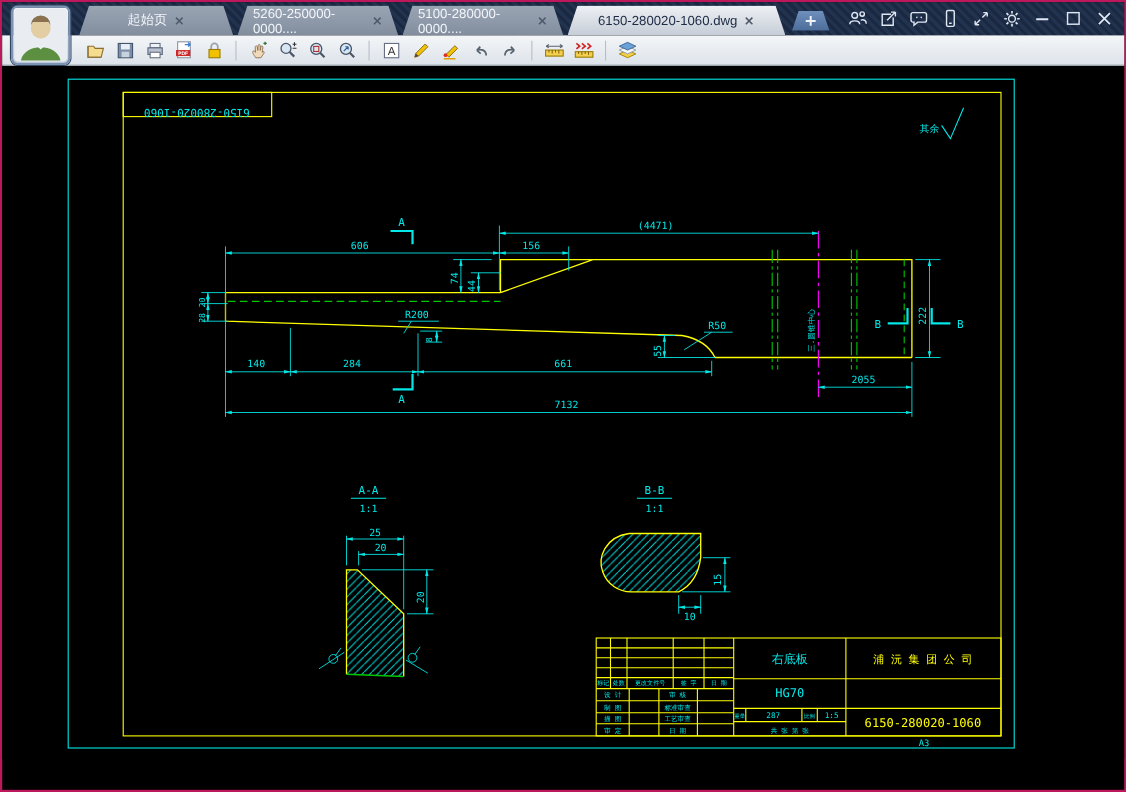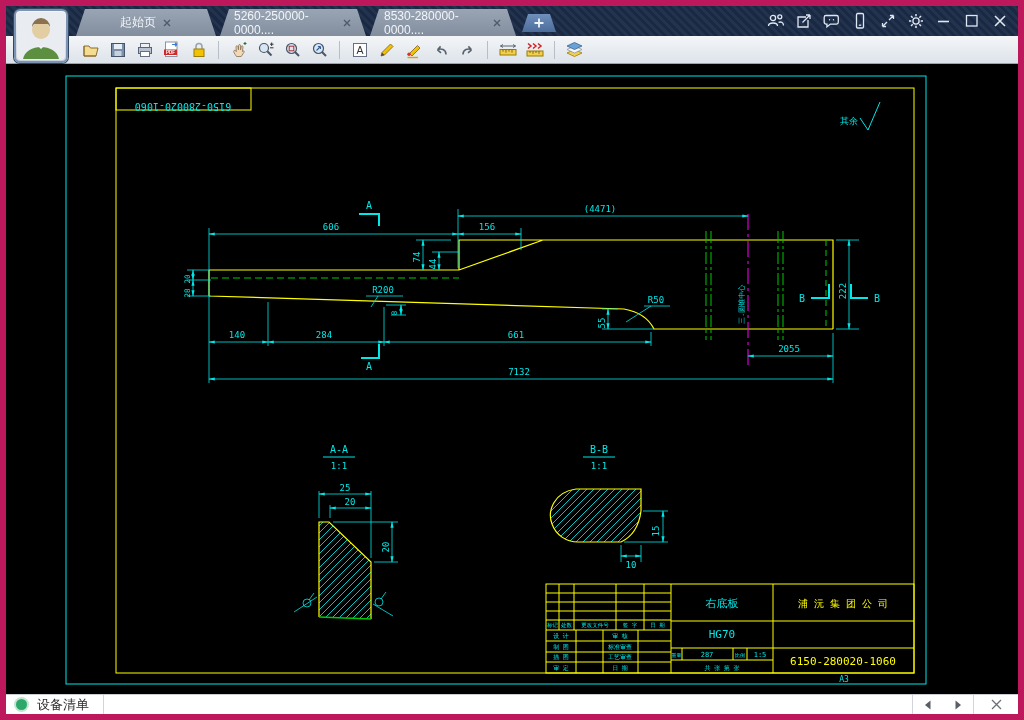--- a/index.html
+++ b/index.html
@@ -1,18 +1,18 @@
 <!DOCTYPE html>
 <html><head>
 <meta charset="utf-8">
 <style>
   * { margin:0; padding:0; box-sizing:border-box; }
   html,body { width:1024px; height:720px; overflow:hidden; background:#0d1b33; }
   body { font-family:"Liberation Sans", sans-serif; }
-  .window { width:1024px; height:720px; display:flex; flex-direction:column; border:6px solid #be185d; background:#000; }
+  .window { width:1024px; height:720px; display:flex; flex-direction:column; border:2px solid #be185d; background:#000; }
 
   
   .titlebar { height:30px; flex:0 0 30px; position:relative;
     background:repeating-linear-gradient(45deg,#22334f 0 3px,#1a2842 3px 6px);
     display:flex; align-items:flex-end; }
   .avatar { position:absolute; left:8px; top:3px; width:54px; height:54px; z-index:20;
     border-radius:6px; background:linear-gradient(#f2f5f8,#c9d2dc); border:2px solid #7d93b4;
     box-shadow:0 0 0 1px #32465f; }
   .tabs { display:flex; align-items:flex-end; height:30px; margin-left:70px; }
   .tab { height:27px; display:flex; align-items:center; justify-content:center; gap:6px;
@@ -71,23 +71,29 @@
             <path d="M2,2 L8,8 M8,2 L2,8" stroke="#3a4656" stroke-width="1.4"></path>
           </svg>
       </div>
       <div class="tab" style="width:146px">
         <span>5260-250000-0000....</span>
         <svg class="x" viewBox="0 0 10 10">
             <path d="M2,2 L8,8 M8,2 L2,8" stroke="#3a4656" stroke-width="1.4"></path>
           </svg>
       </div>
       <div class="tab" style="width:146px">
-        <span>8530-280000-0000....</span>
+        <span>5100-280000-0000....</span>
         <svg class="x" viewBox="0 0 10 10">
             <path d="M2,2 L8,8 M8,2 L2,8" stroke="#3a4656" stroke-width="1.4"></path>
+          </svg>
+      </div>
+      <div class="tab active" style="width:198px">
+        <span>6150-280020-1060.dwg</span>
+        <svg class="x" viewBox="0 0 10 10">
+            <path d="M2,2 L8,8 M8,2 L2,8" stroke="#2b3648" stroke-width="1.4"></path>
           </svg>
       </div>
       <div class="newtab">
         <svg width="12" height="12" viewBox="0 0 12 12">
             <path d="M6,1.5 V10.5 M1.5,6 H10.5" stroke="#f0f4fa" stroke-width="1.8"></path>
           </svg>
       </div>
     </div>
 
     <div class="winicons">
@@ -472,38 +478,14 @@
         <text class="cad" x="701" y="651" font-size="7" text-anchor="middle">287</text>
         <text class="cad" x="734" y="651" font-size="5" text-anchor="middle">比例</text>
         <text class="cad" x="754" y="651" font-size="7" text-anchor="middle">1:5</text>
         <text class="cad" x="716" y="664" font-size="6" text-anchor="middle">共  张  第  张</text>
         <text x="837" y="659" font-size="11" text-anchor="middle" fill="#ffff00" font-family="DejaVu Sans Mono, monospace">6150-280020-1060</text>
         <text class="cad" x="838" y="676" font-size="8" text-anchor="middle">A3</text>
       </g>
     </svg>
   </div>
 
-  <div class="statusbar">
-    <span class="dot"></span>
-    <span class="label">设备清单</span>
-    <div class="sdiv"></div>
-    <div class="navgrp">
-      <div class="sdiv"></div>
-      <div class="nbtn">
-        <svg width="12" height="12" viewBox="0 0 12 12">
-            <path d="M8.5,1.5 L3,6 L8.5,10.5 z" fill="#5a5f66"></path>
-          </svg>
-      </div>
-      <div class="nbtn">
-        <svg width="12" height="12" viewBox="0 0 12 12">
-            <path d="M3.5,1.5 L9,6 L3.5,10.5 z" fill="#5a5f66"></path>
-          </svg>
-      </div>
-      <div class="sdiv"></div>
-      <div class="nbtn" style="width:44px">
-        <svg width="13" height="13" viewBox="0 0 13 13">
-            <path d="M2,2 L11,11 M11,2 L2,11" stroke="#6a6f76" stroke-width="1.3" fill="none"></path>
-          </svg>
-      </div>
-    </div>
-  </div>
 
 </div>
 
 </body></html>

